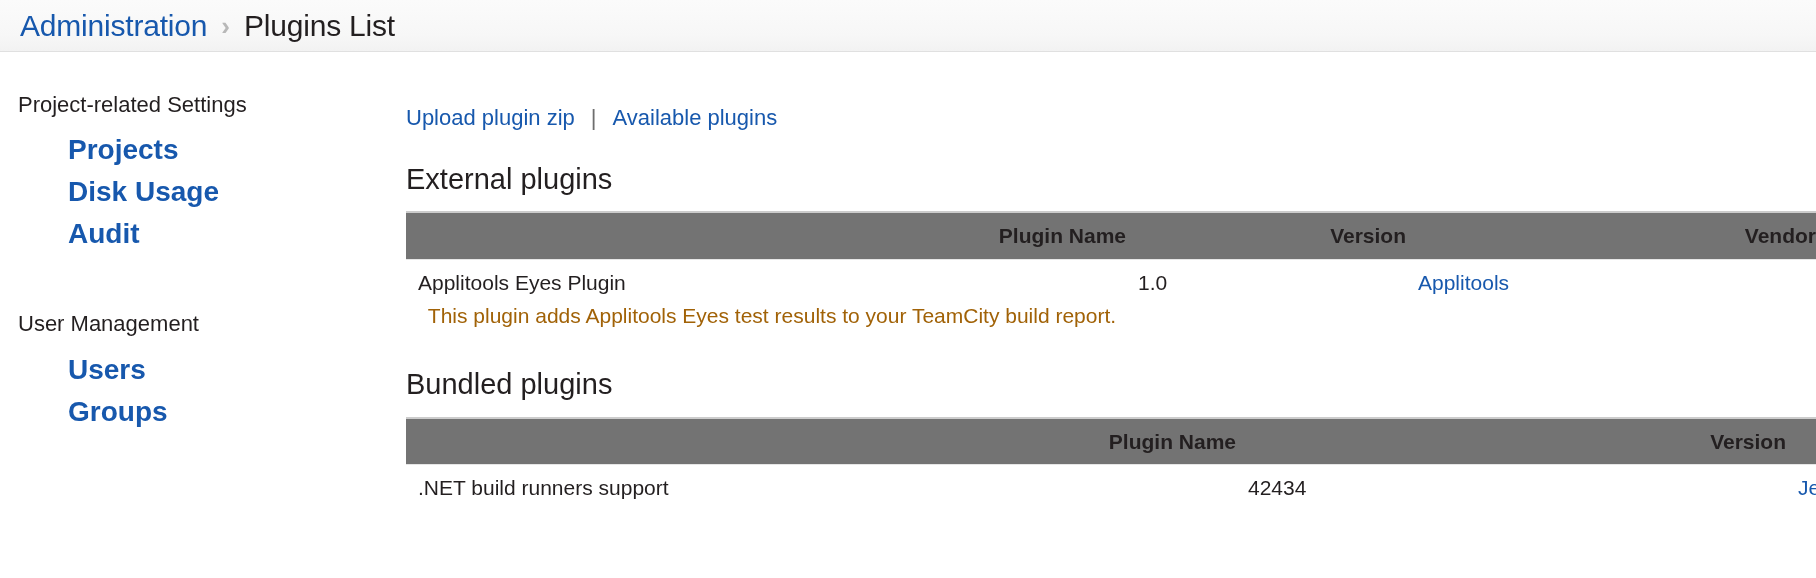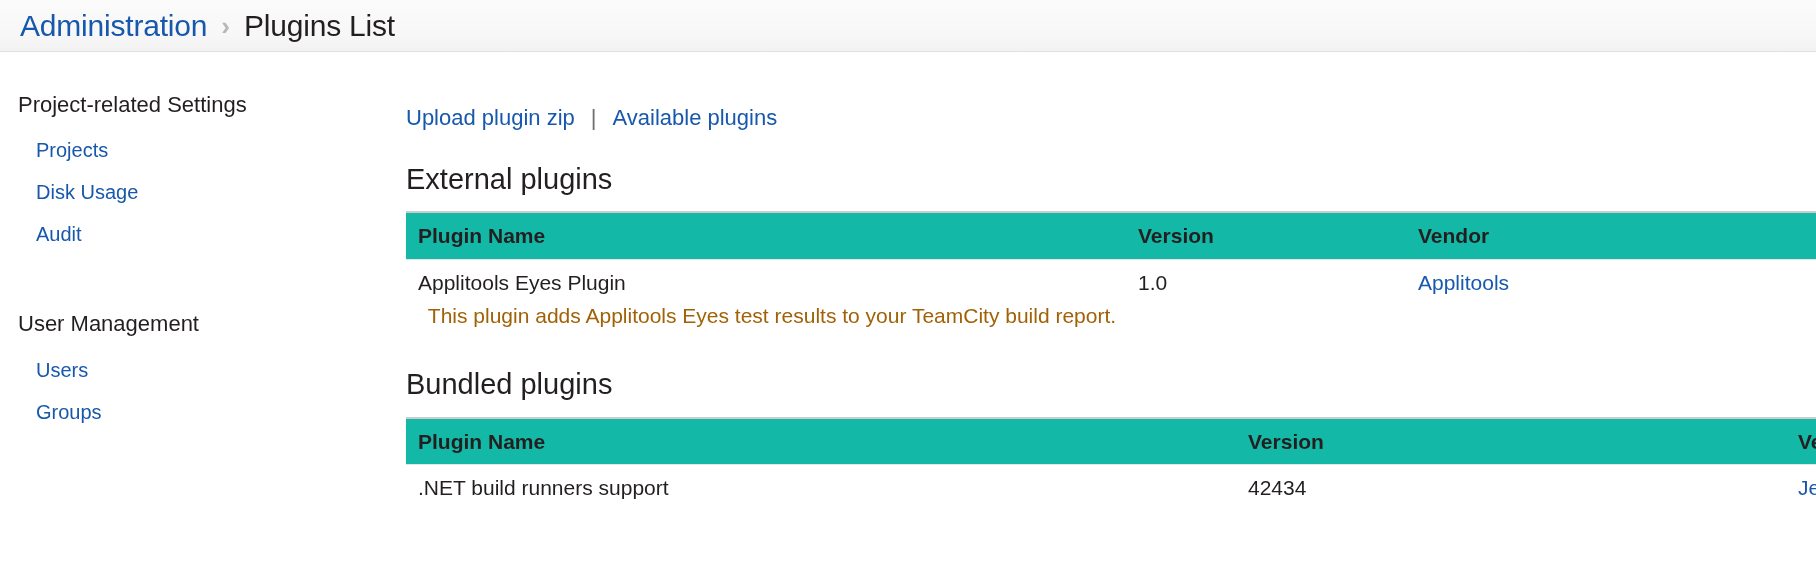--- a/index.html
+++ b/index.html
@@ -62,25 +62,26 @@
   .side-group-title {
     font-size: 22px;
     color: #231f20;
     padding-left: 18px;
     margin-bottom: 11px;
     line-height: 1.2;
   }
   .side-group-title.second { margin-top: 56px; }
   .side-link {
     display: block;
-    font-size: 20px;
-    color: #1758ad;
-    text-decoration: none;
-    padding-left: 36px;
+    font-size: 28px;
+    color: #1758ad;
+    text-decoration: none;
+    padding-left: 68px;
     line-height: 42px;
+    font-weight: bold;
   }
 
   
   #main {
     position: absolute;
     left: 390px; top: 52px;
     width: 1426px;
     height: 526px;
     box-sizing: border-box;
     padding: 40px 0 0 16px;
@@ -118,27 +119,27 @@
   #external-section { margin-top: 32px; }
   #bundled-section  { margin-top: 30px; }
 
   table.plugin-table {
     border-collapse: collapse;
     width: 1410px;
     margin-top: 16px;
     table-layout: fixed;
   }
   table.plugin-table thead th {
-    background: #14b8a6;
+    background: #737373;
     border-top: 2px solid #cccccc;
     border-bottom: 1px solid #e6e6e6;
     font-size: 21px;
     font-weight: bold;
     color: #231f20;
-    text-align: left;
+    text-align: right;
     padding: 10px 0 10px 12px;
     line-height: 1.2;
     box-sizing: border-box;
   }
   table.plugin-table tbody td {
     font-size: 21px;
     color: #231f20;
     text-align: left;
     padding: 10px 0 0 12px;
     vertical-align: top;

